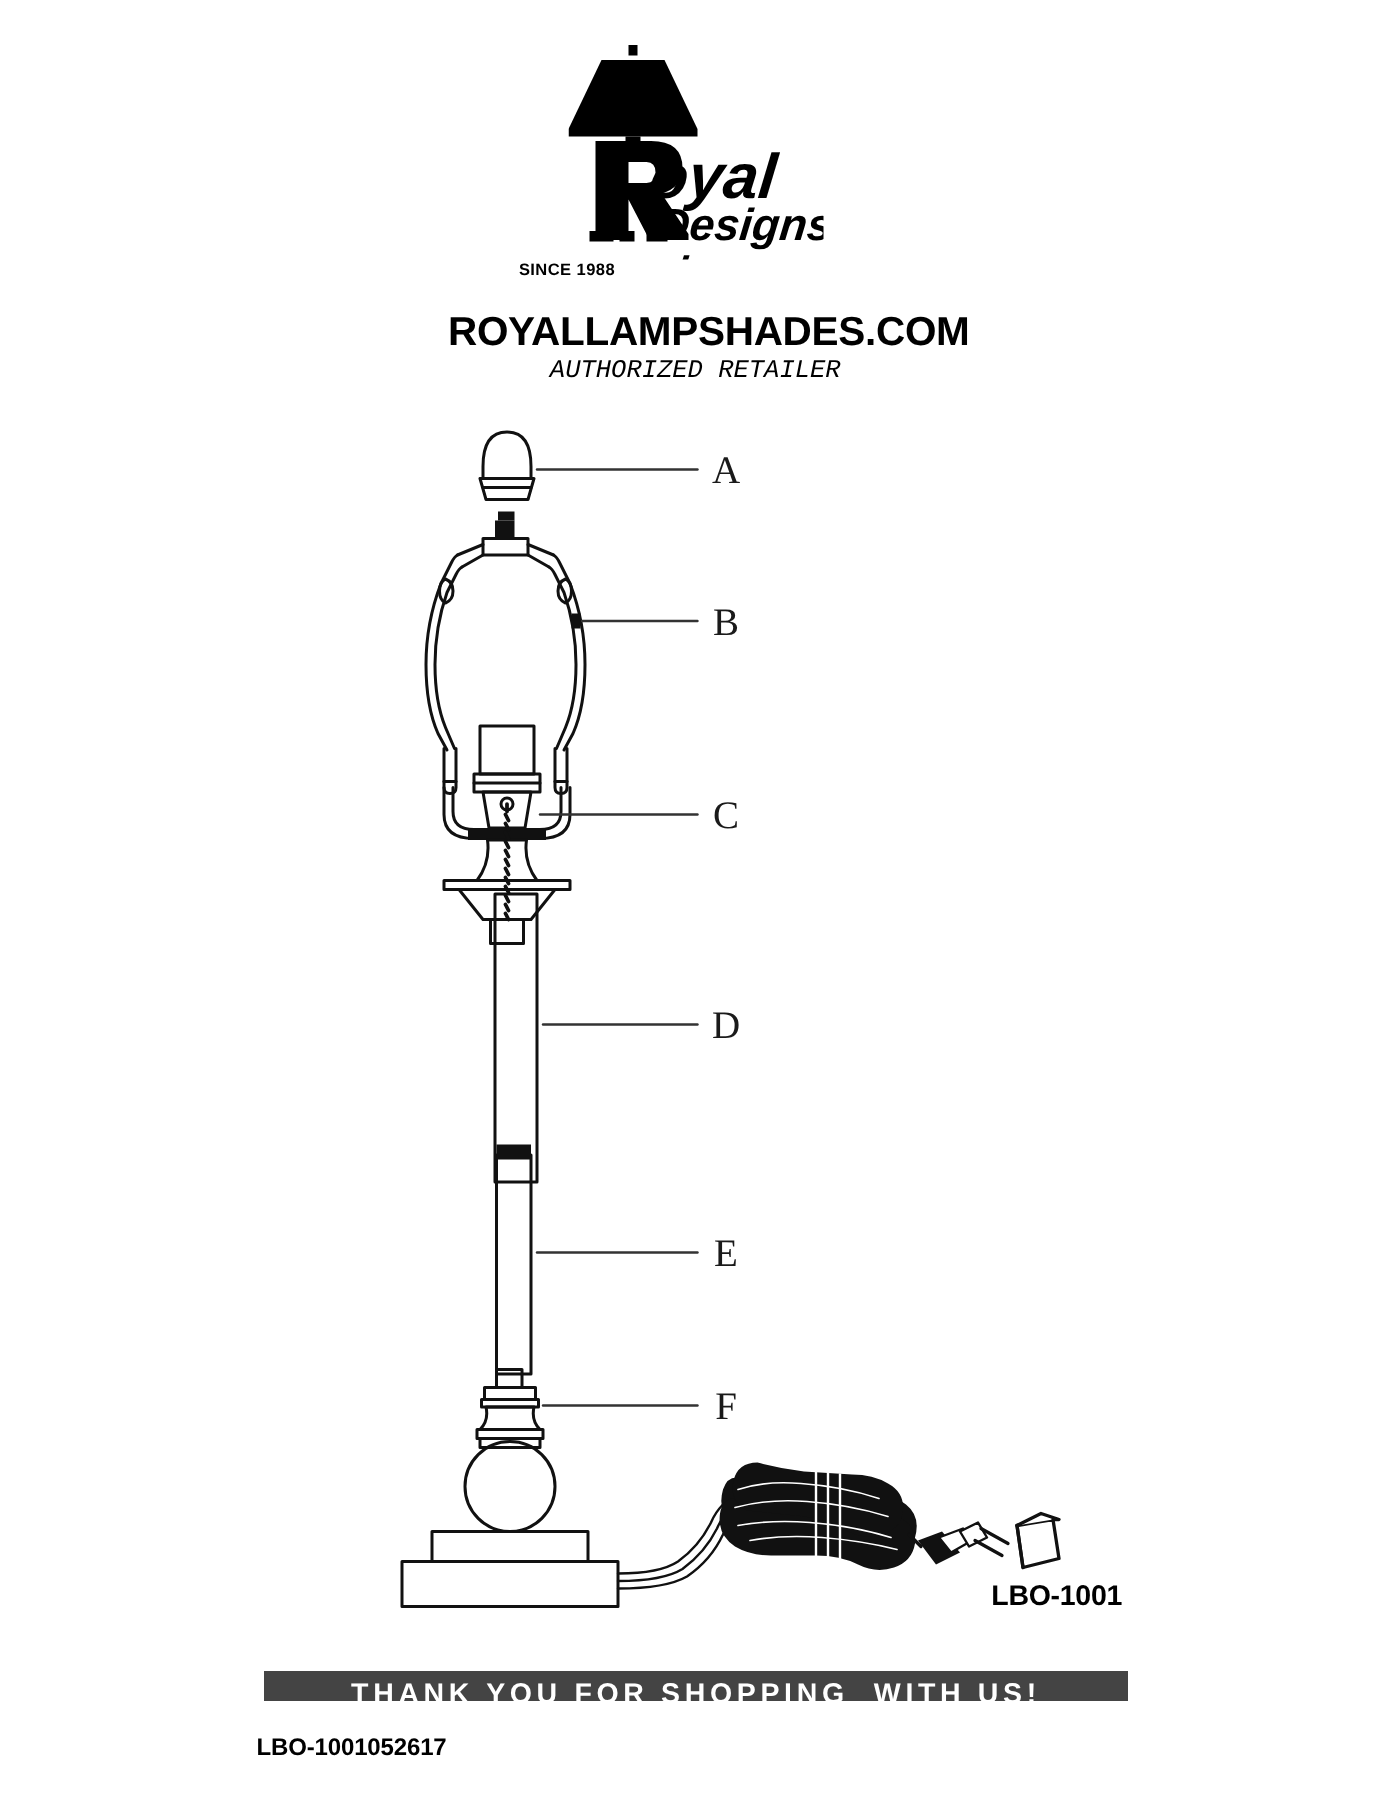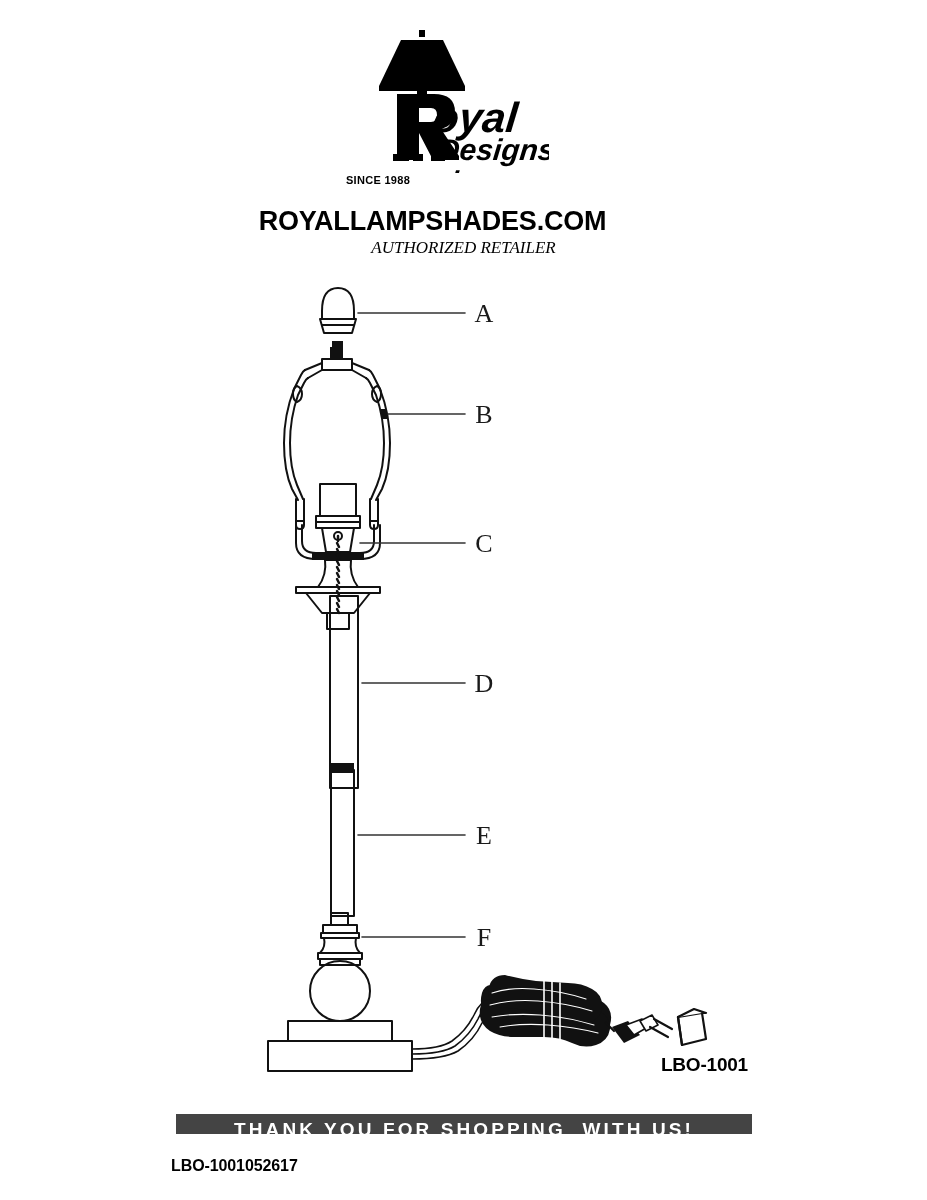--- a/index.html
+++ b/index.html
@@ -43,30 +43,31 @@
   #site-name {
     position: absolute;
     left: 0;
     top: 206px;
     width: 865px;
     text-align: center;
     font-size: 27px;
     font-weight: bold;
     letter-spacing: -0.2px;
     font-family: "Liberation Sans", sans-serif;
+    padding-left: 40px;
   }
   #retailer-line {
     position: absolute;
     left: 0;
     top: 238px;
     width: 927px;
     text-align: center;
     font-size: 17px;
     font-style: italic;
-    font-family: Liberation Serif, serif;
+    font-family: Liberation Mono, monospace;
   }
 
   
   #diagram {
     position: absolute;
     left: 0;
     top: 275px;
     width: 927px;
     height: 800px;
   }

